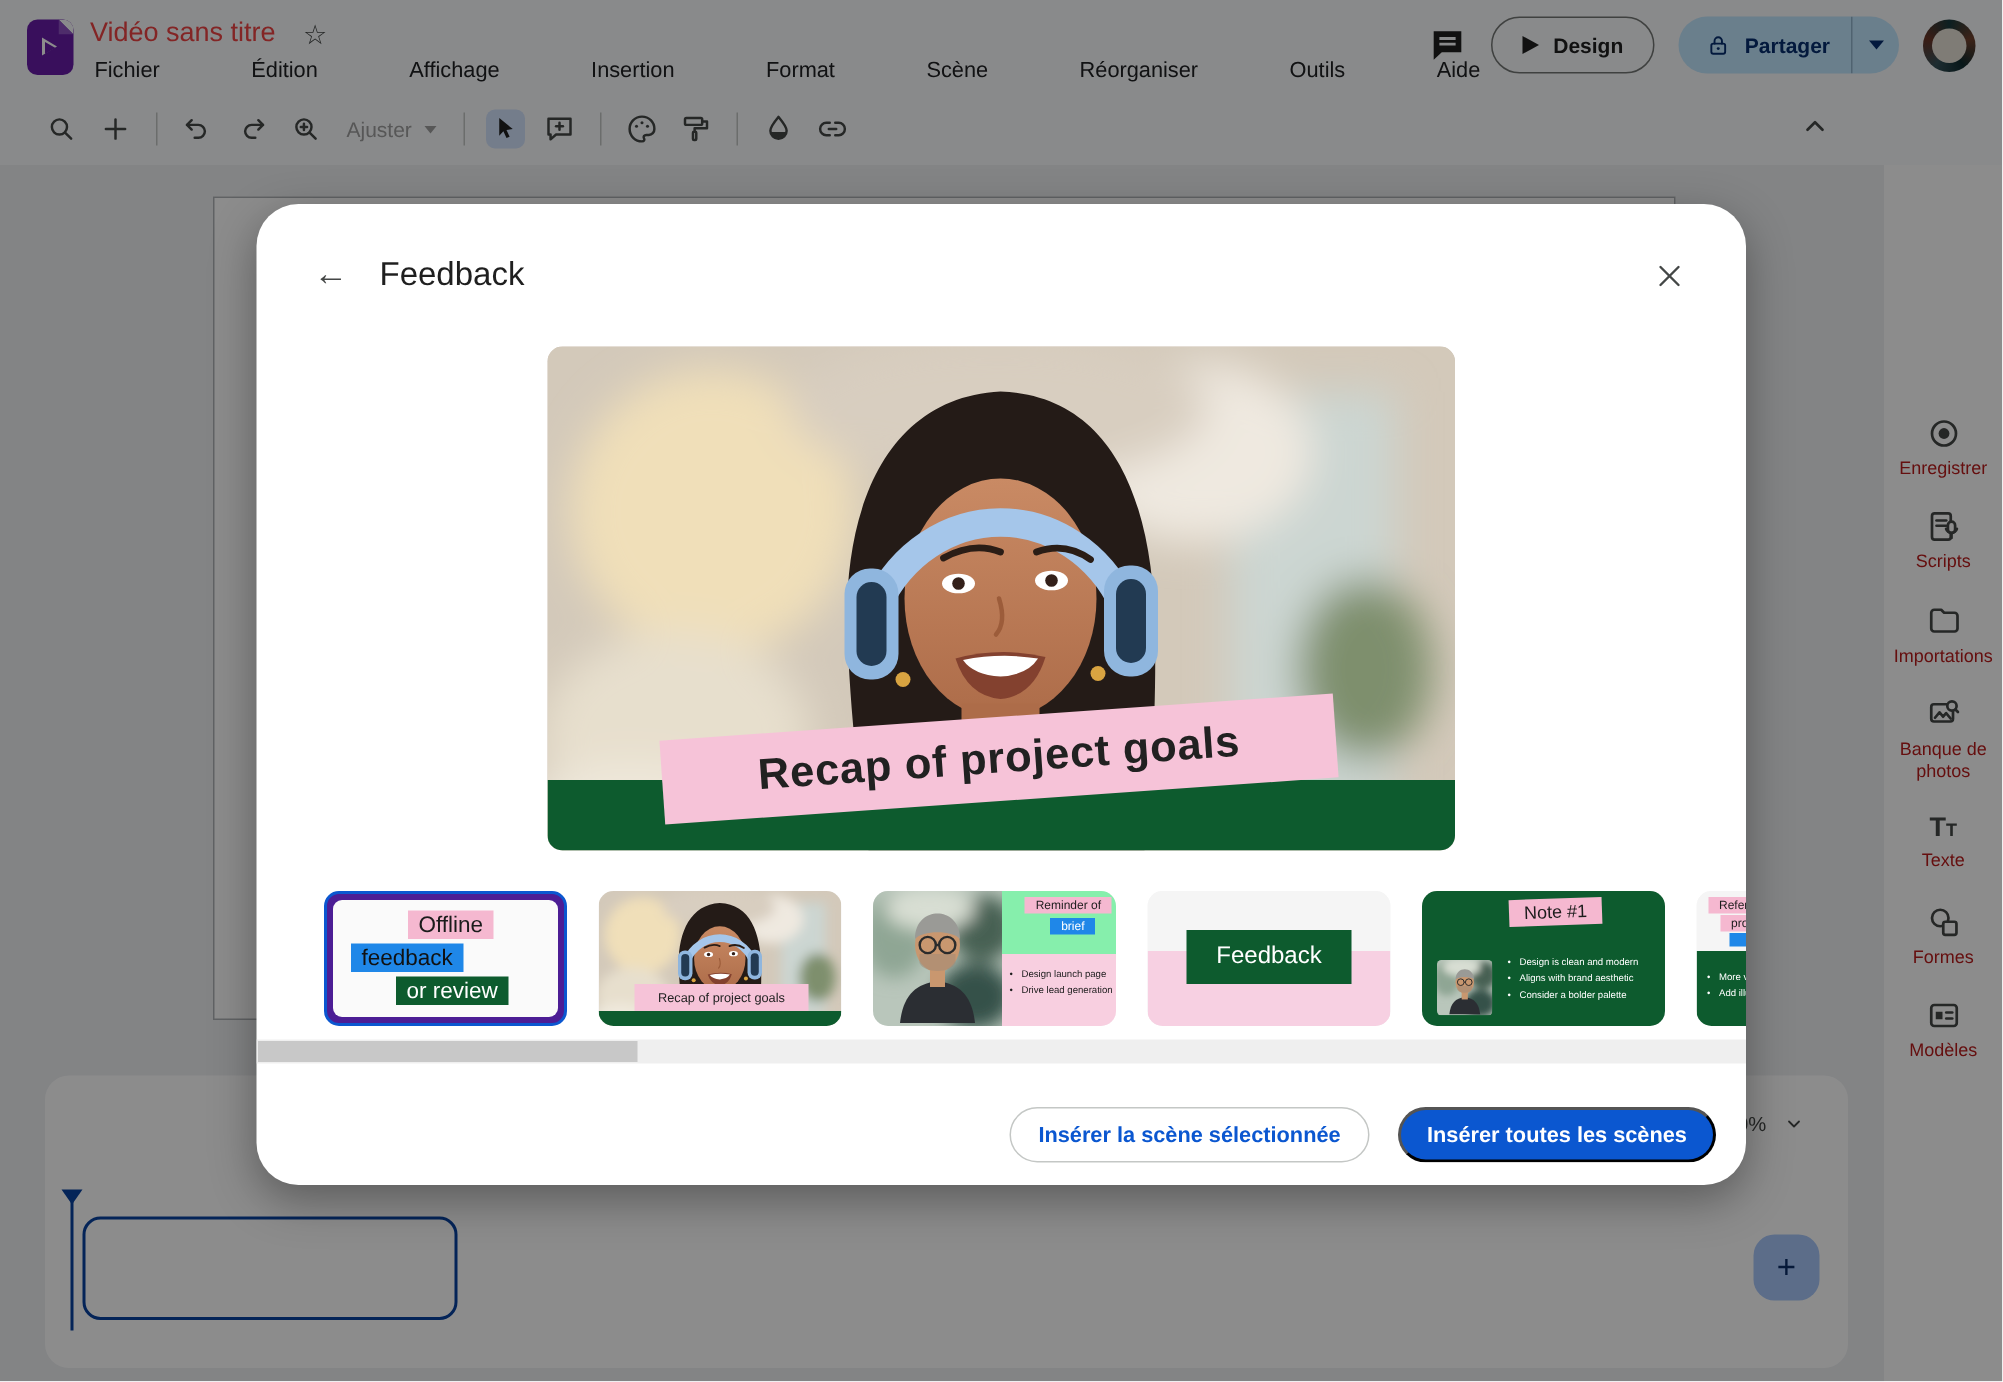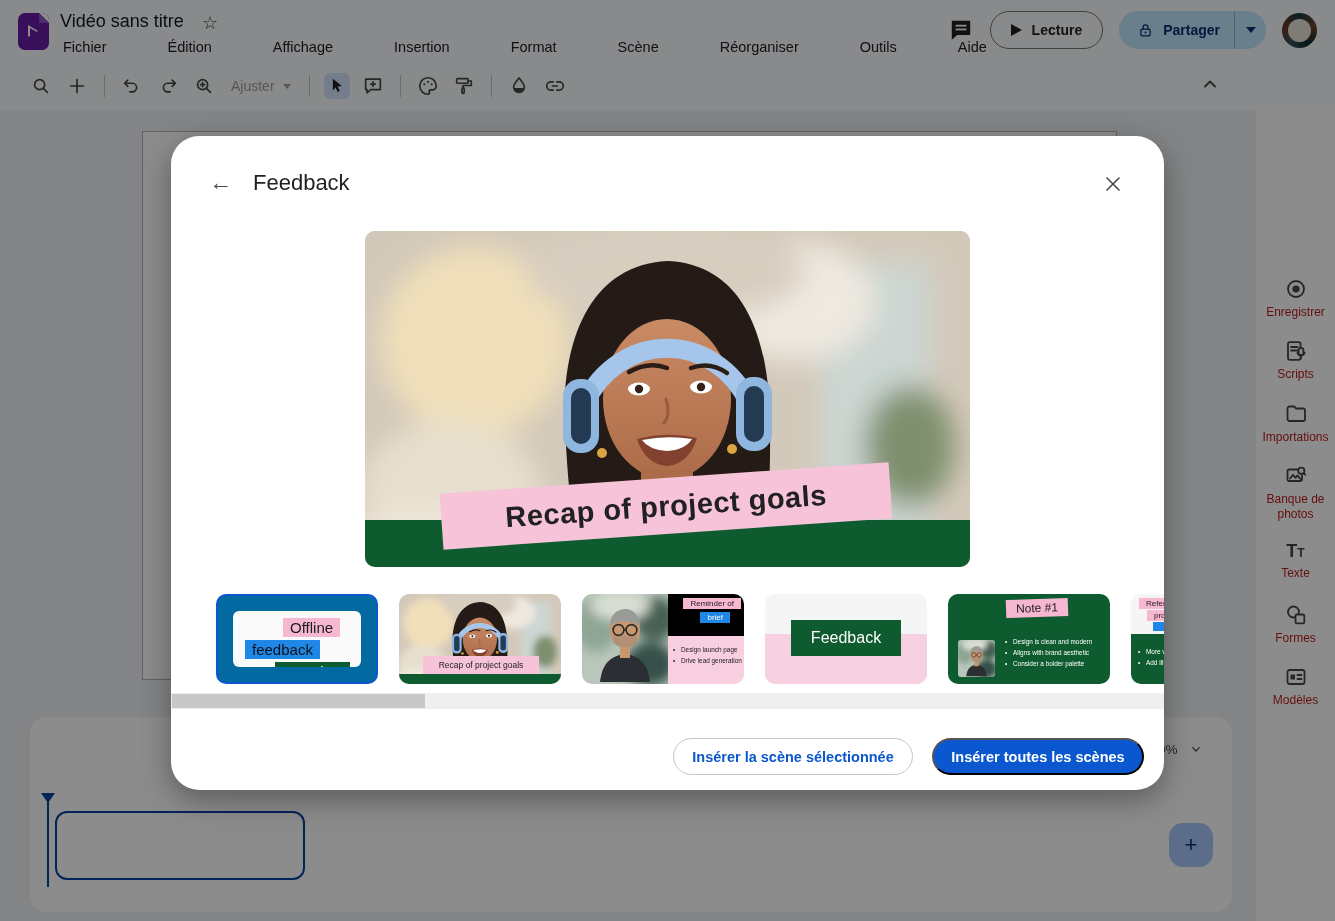--- a/index.html
+++ b/index.html
@@ -10,21 +10,21 @@
 
   
   .workspace { position:absolute; left:0; top:110px; right:79px; bottom:0; background:#eef0f3; }
   .logo { left:18px; top:13px; width:31px; height:37px; background:#681da8; border-radius:7px; }
   .logo .fold { position:absolute; right:0; top:0; width:0; height:0;
     border-left:10px solid #8e50c4; border-top:10px solid #f9fbfd; border-top-right-radius:7px;}
   .logo .tri { position:absolute; left:10px; top:12px; width:0; height:0;
     border-left:10px solid #fff; border-top:6.5px solid transparent; border-bottom:6.5px solid transparent; }
   .logo .tri2 { position:absolute; left:12px; top:14.5px; width:0; height:0;
     border-left:7px solid #681da8; border-top:4px solid transparent; border-bottom:4px solid transparent; }
-  .doc-title { left:60px; top:11px; font-size:18px; color:#0f172a; }
+  .doc-title { left:60px; top:11px; font-size:18px; color:#ef4444; }
   .star { left:202px; top:12px; font-size:18px; color:#444746; }
   .menubar { left:52px; top:36px; display:flex;gap:39px; }
   .menu-item { padding:3px 11px; font-size:14.5px; color:#202124; border-radius:8px; }
   .top-actions { right:18px; top:11px; display:flex; align-items:center; gap:16px; }
   .icon-btn svg { display:block; }
   .pill { display:flex; align-items:center; border-radius:19px; height:38px; font-size:14px; font-weight:700; }
   .play-pill { border:1px solid #747775; padding:0 20px; gap:10px; color:#1f1f1f; background:transparent; }
   .share-pill { background:#c2e7ff; color:#062e6f; padding:0; overflow:hidden; }
   .share-main { display:flex; align-items:center; gap:9px; padding:0 14px 0 18px; height:100%; }
   .share-caret { display:flex; align-items:center; justify-content:center; width:32px; height:100%;
@@ -79,21 +79,21 @@
   .m-preview svg { position:absolute; inset:0; }
   .green-bar { position:absolute; left:0; bottom:0; width:605px; height:47px; background:#0d5b2e; }
   .banner { position:absolute; left:76px; top:247px; width:450px; height:56px; background:#f6c3d8;
     transform:rotate(-4deg); display:flex; align-items:center; justify-content:center;
     font-size:29px; font-weight:700; color:#212121; letter-spacing:.5px; }
 
   .m-thumbs { position:absolute; left:0; top:458px; width:993px; height:92px; display:flex;
     gap:21px; padding-left:45px; overflow:hidden; }
   .thumb { position:relative; width:162px; height:90px; border-radius:10px; overflow:hidden;
     flex:0 0 auto; background:#f7f7f7; }
-  .thumb.sel { border:2.5px solid #0b57d0; background:#0369a1; padding:15px; }
+  .thumb.sel { border:2.5px solid #0b57d0; background:#4c1d95; padding:4px; }
   .thumb.sel .t-inner { border-radius:6px; }
   .t-inner { position:relative; width:100%; height:100%; overflow:hidden; border-radius:7px; }
   .hl { position:absolute; padding:1px 7px; font-weight:400; white-space:nowrap; }
   .pinkbg { background:#f5b8d0; color:#1c1c1c; }
   .bluebg { background:#1f87e8; color:#111; }
   .greenbg { background:#0d5b2e; color:#fff; }
   .t-caption { position:absolute; left:24px; bottom:10px; width:116px; height:18px; background:#f6c3d8;
     color:#222; font-size:8.5px; display:flex; align-items:center; justify-content:center; }
   .t-greenstrip { position:absolute; left:0; bottom:0; width:100%; height:10px; background:#0d5b2e; }
   .bullets { list-style:none; }
@@ -209,21 +209,21 @@
   <div class="abs top-actions">
     <span class="icon-btn">
       <svg width="26" height="26" viewBox="0 0 24 24">
           <path d="M3.5 3.5h17v13h-12l-5 4.5z" fill="#1f1f1f"></path>
           <line x1="7" y1="8" x2="17" y2="8" stroke="#f9fbfd" stroke-width="1.7"></line>
           <line x1="7" y1="11.5" x2="17" y2="11.5" stroke="#f9fbfd" stroke-width="1.7"></line>
         </svg>
     </span>
     <button class="pill play-pill" style="font-family:inherit">
       <span style="width:0;height:0;border-left:11px solid #1f1f1f;border-top:6.5px solid transparent;border-bottom:6.5px solid transparent"></span>
-      <span>Lecture</span>
+      <span>Design</span>
     </button>
     <div class="pill share-pill">
       <span class="share-main">
         <svg class="ic" width="17" height="17" viewBox="0 0 24 24" style="stroke:#062e6f">
             <rect x="5.5" y="10" width="13" height="9.5" rx="1.8"></rect>
             <path d="M8.5 10V7.5a3.5 3.5 0 0 1 7 0V10"></path>
             <circle cx="12" cy="14.7" r="1.4" fill="#062e6f" stroke="none"></circle>
           </svg>
         <span>Partager</span>
       </span>
@@ -431,21 +431,21 @@
         </div>
       </div>
 
       <div class="thumb">
         <div class="t-inner">
           <div class="t-photo" style="left:0;top:0;width:86px;height:90px">
             <svg width="86" height="90" viewBox="0 0 86 90" preserveAspectRatio="none">
                 <use href="#photo-man" width="86" height="90"></use>
               </svg>
           </div>
-          <div style="position:absolute;left:86px;top:0;width:76px;height:42px;background:#000000">
+          <div style="position:absolute;left:86px;top:0;width:76px;height:42px;background:#86efac">
             <span class="hl pinkbg" style="right:3px;top:4px;font-size:8px">Reminder of</span>
             <span class="hl bluebg" style="right:14px;top:18px;font-size:8px;color:#fff">brief</span>
           </div>
           <div style="position:absolute;left:86px;top:42px;width:76px;height:48px;background:#f8cfe0;padding:8px 2px 0 4px">
             <ul class="bullets" style="color:#1c1c1c">
               <li><span>Design launch page</span></li>
               <li><span>Drive lead generation</span></li>
             </ul>
           </div>
         </div>

